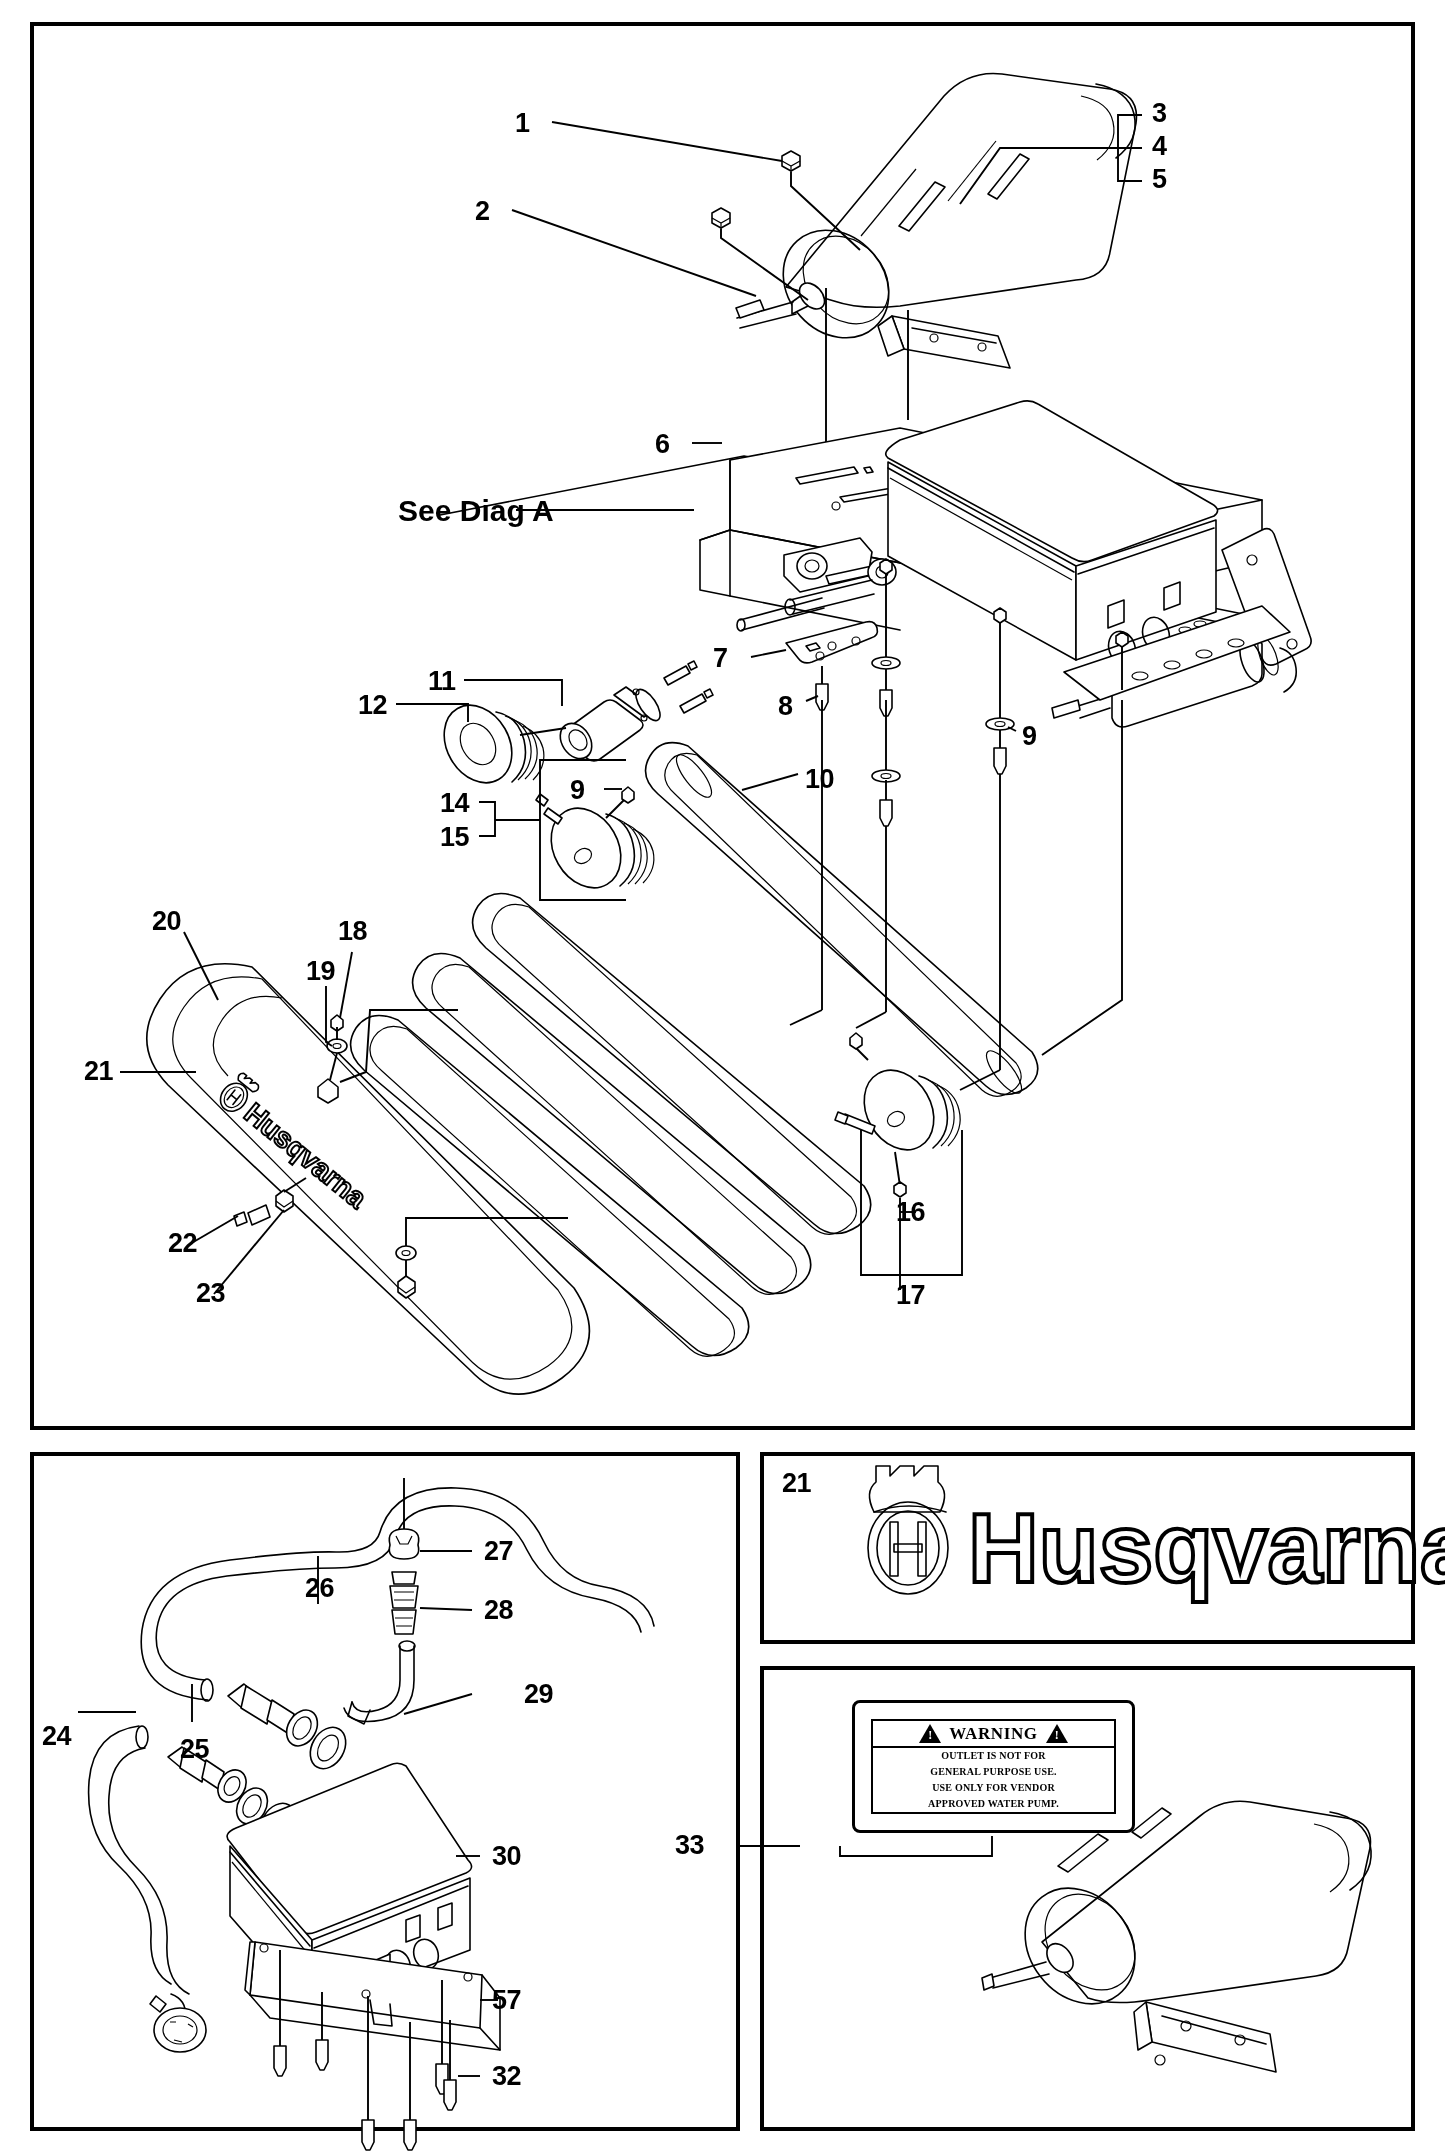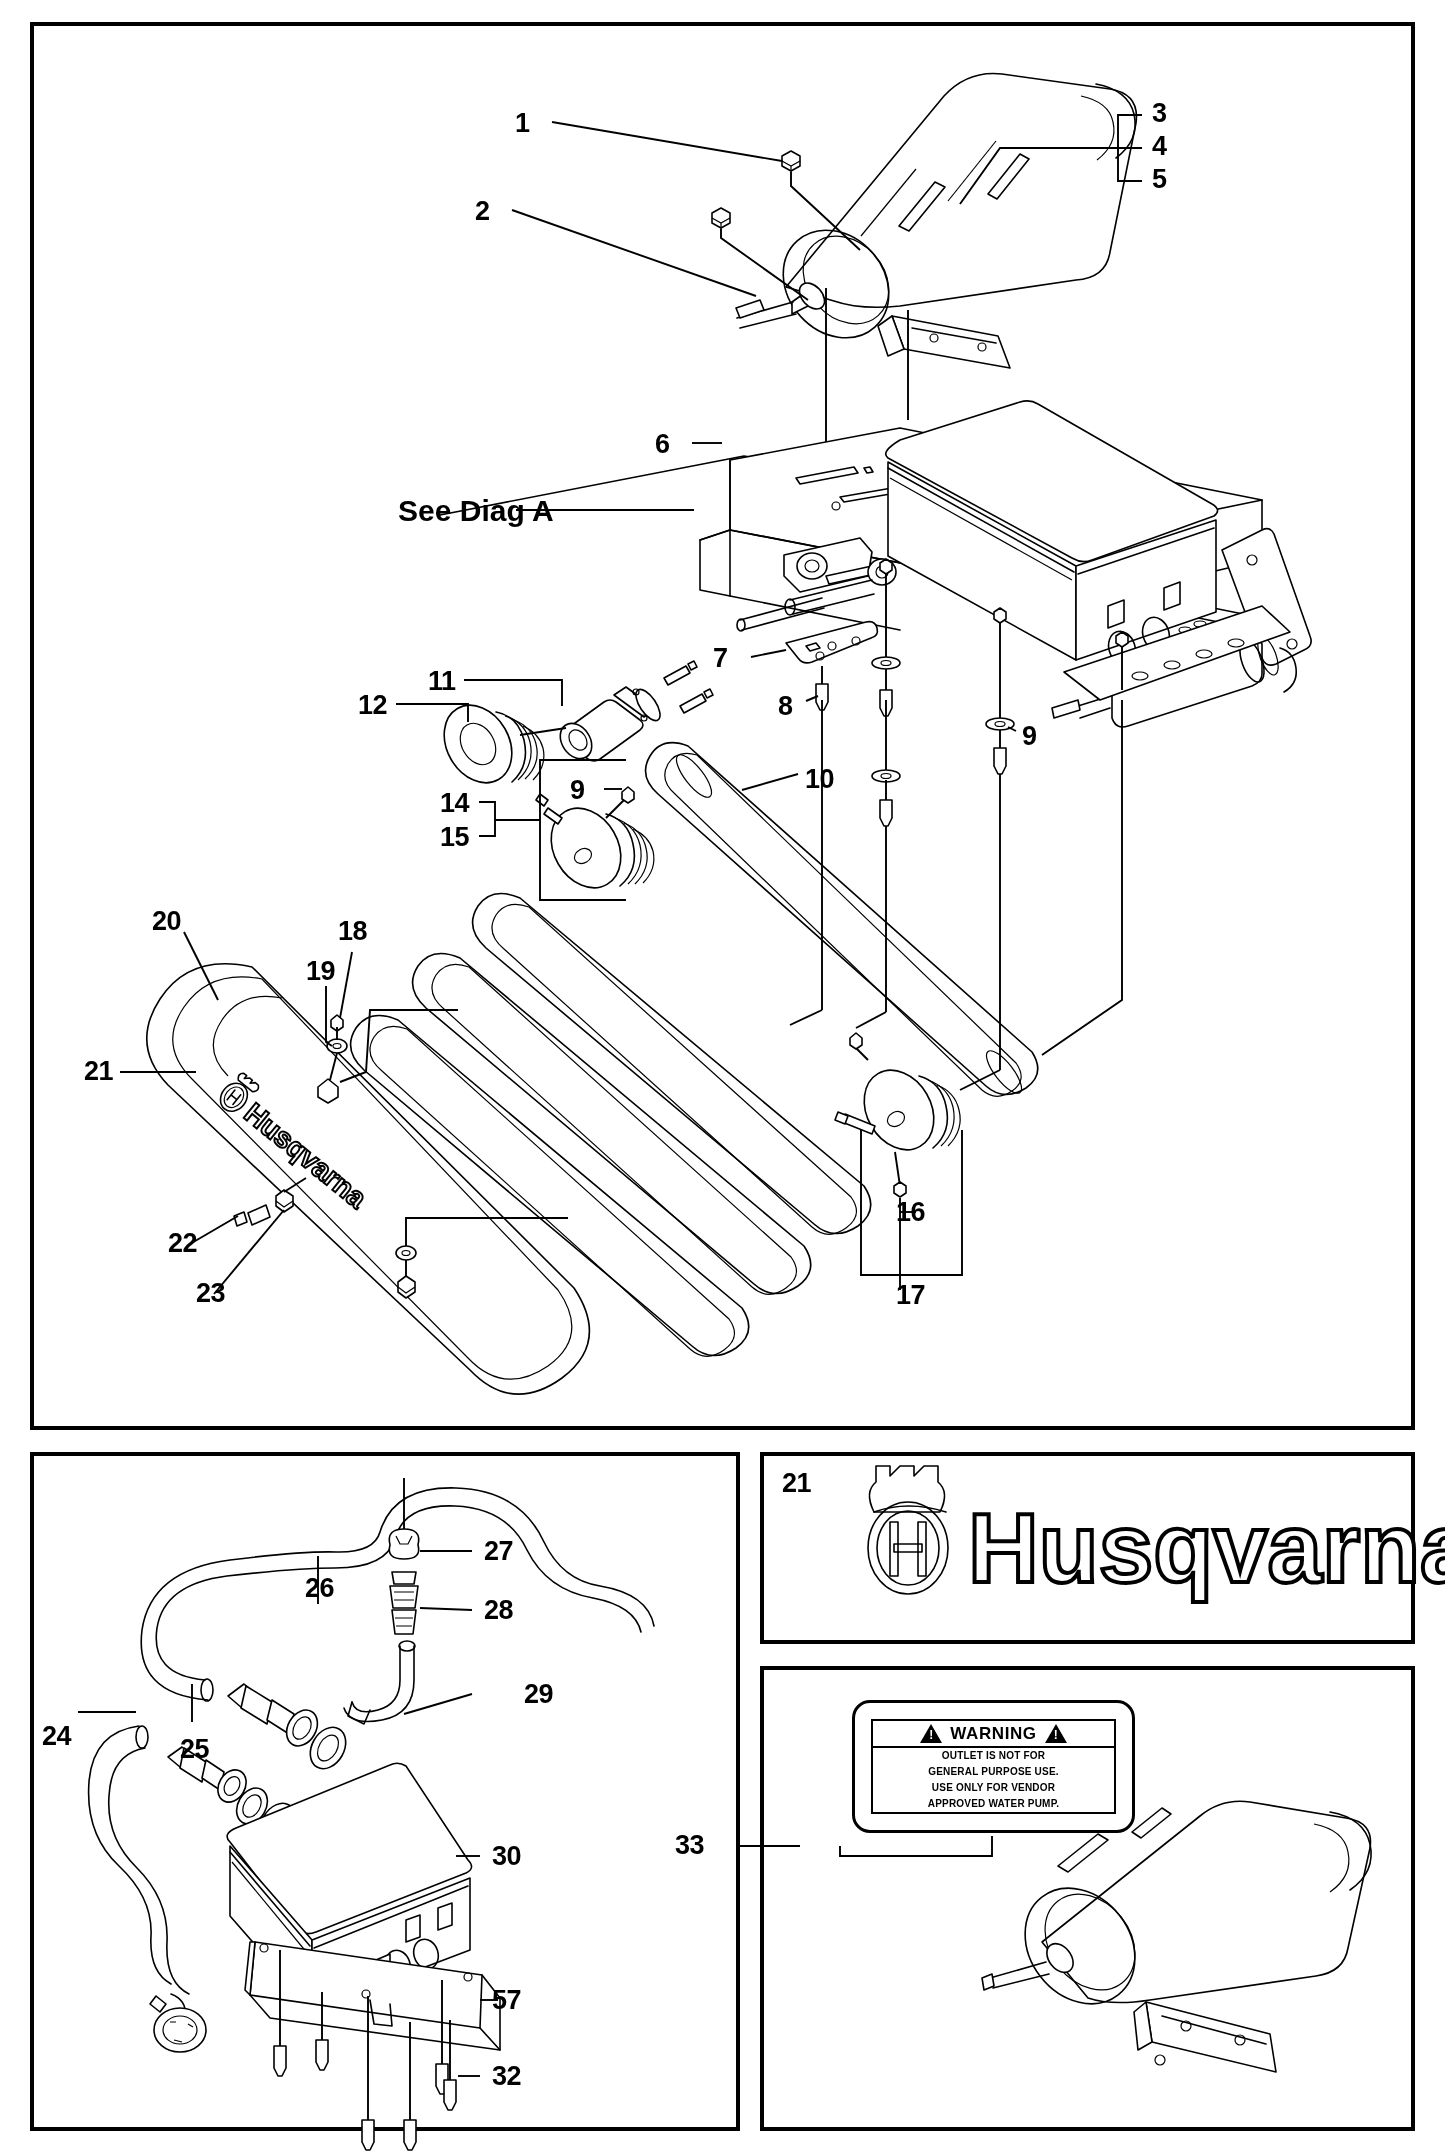--- a/index.html
+++ b/index.html
@@ -30,22 +30,23 @@
   svg.art *{vector-effect:non-scaling-stroke;}
 
   .st{fill:none;stroke:#000;stroke-width:1.6;stroke-linejoin:round;stroke-linecap:round;}
   .st-thin{fill:none;stroke:#000;stroke-width:1.2;}
   .st-f{fill:#fff;stroke:#000;stroke-width:1.6;stroke-linejoin:round;}
   .leader{fill:none;stroke:#000;stroke-width:1.9;}
 
   
   #warn-decal{
     position:absolute;left:852px;top:1700px;width:283px;height:133px;
-    border:3px solid #000;border-radius:18px;background:#fff;box-sizing:border-box;
+    border:3px solid #000;border-radius:8px;background:#fff;box-sizing:border-box;
     padding:16px;
+    font-family:Liberation Serif, serif;
   }
   #warn-inner{border:2px solid #000;width:100%;height:100%;box-sizing:border-box;
     display:flex;flex-direction:column;}
   #warn-head{
     height:35px;border-bottom:2px solid #000;display:flex;align-items:center;
     justify-content:center;gap:8px;
   }
   #warn-head .wtitle{font-weight:bold;font-size:17px;letter-spacing:.6px;}
   .tri{width:0;height:0;border-left:11px solid transparent;border-right:11px solid transparent;
        border-bottom:19px solid #000;position:relative;}

